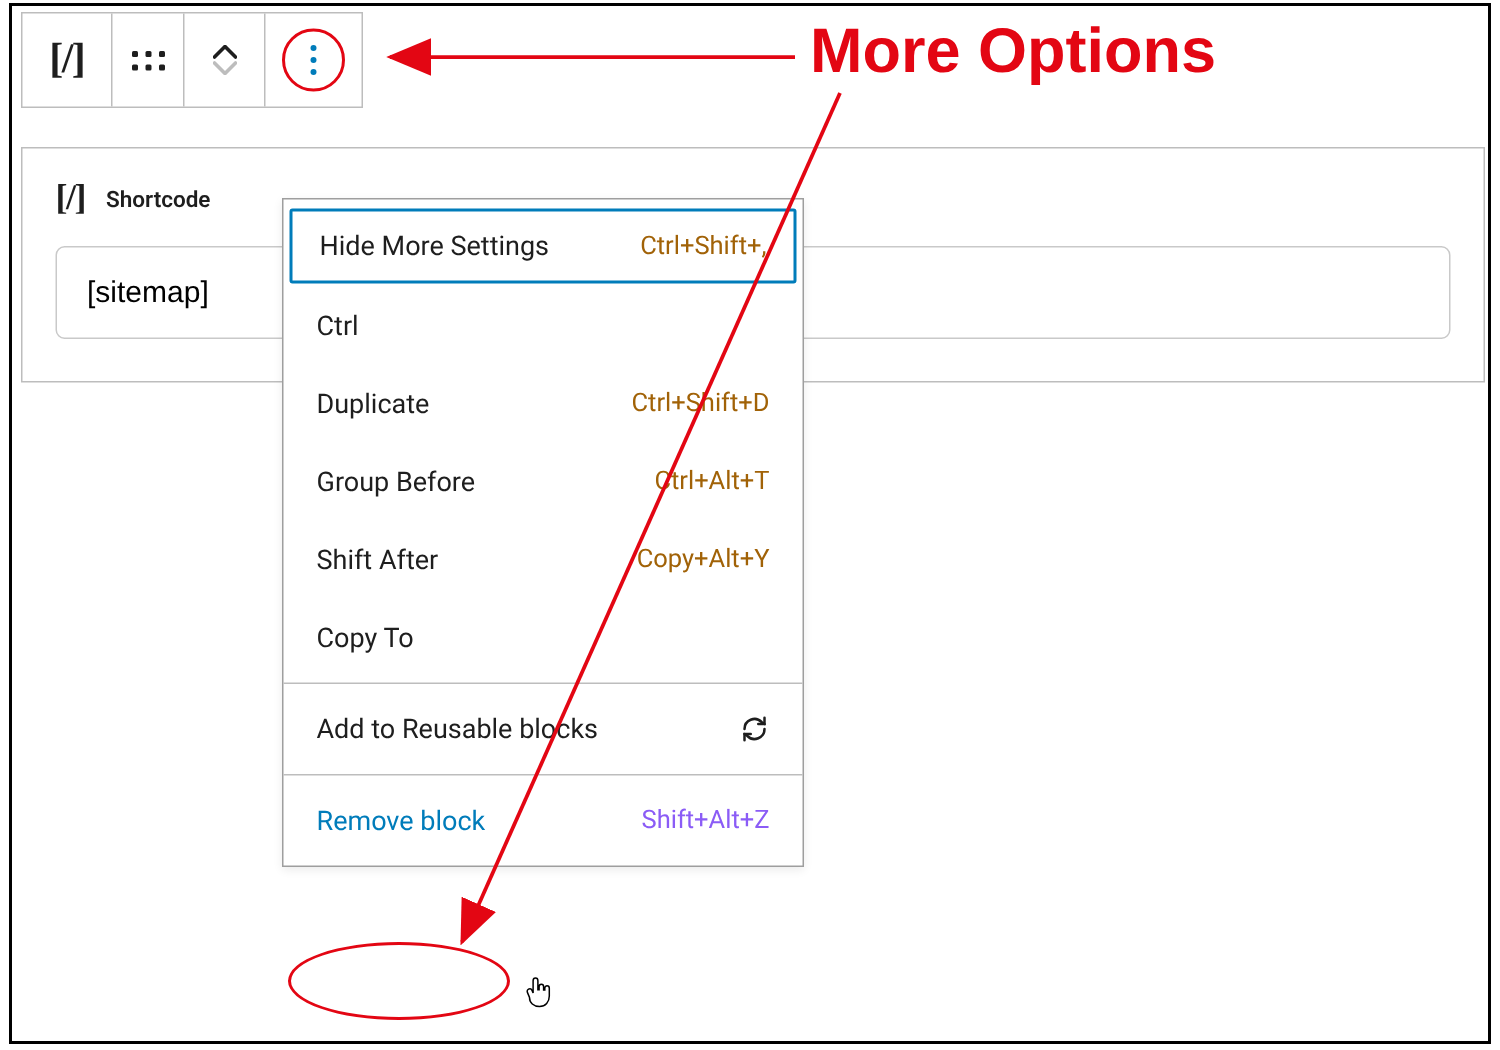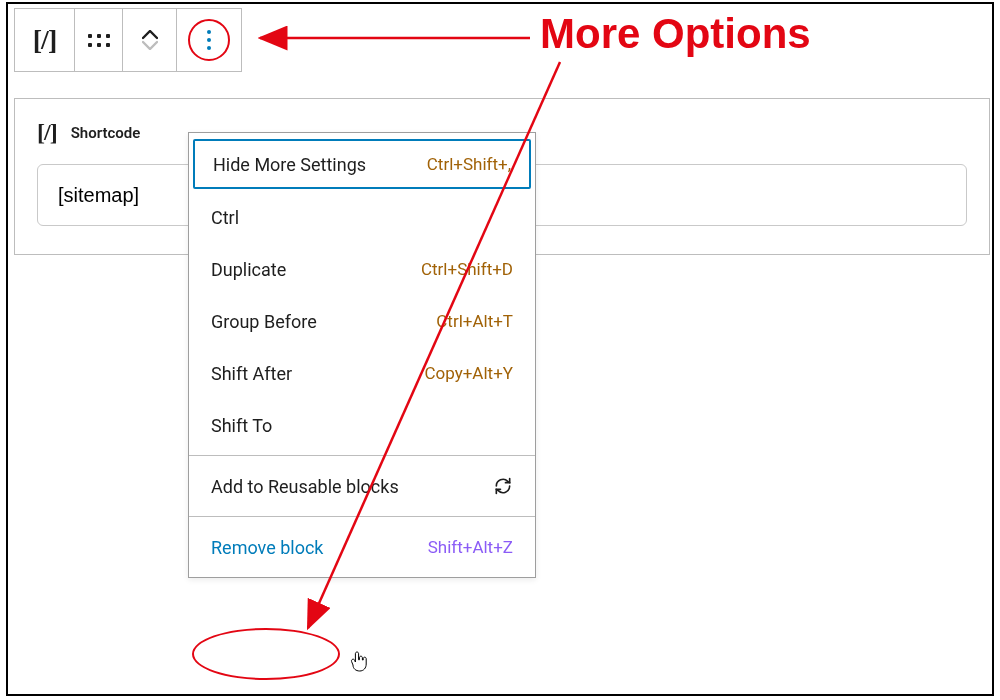--- a/index.html
+++ b/index.html
@@ -221,21 +221,21 @@
       </div>
       <div class="menu-item">
         <span>Group Before</span>
         <span class="shortcut">Ctrl+Alt+T</span>
       </div>
       <div class="menu-item">
         <span>Shift After</span>
         <span class="shortcut">Copy+Alt+Y</span>
       </div>
       <div class="menu-item">
-        <span>Shift To</span>
+        <span>Copy To</span>
       </div>
     </div>
     <div class="menu-section">
       <div class="menu-item">
         <span>Add to Reusable blocks</span>
         <span class="reuse-icon">
           <svg viewBox="0 0 24 24">
               <path d="M4 12a8 8 0 0 1 13.7-5.6L20 8M20 12a8 8 0 0 1-13.7 5.6L4 16" fill="none" stroke="#1e1e1e" stroke-width="2" stroke-linecap="round"></path>
               <path d="M20 3v5h-5M4 21v-5h5" fill="none" stroke="#1e1e1e" stroke-width="2" stroke-linecap="round"></path>
             </svg>

